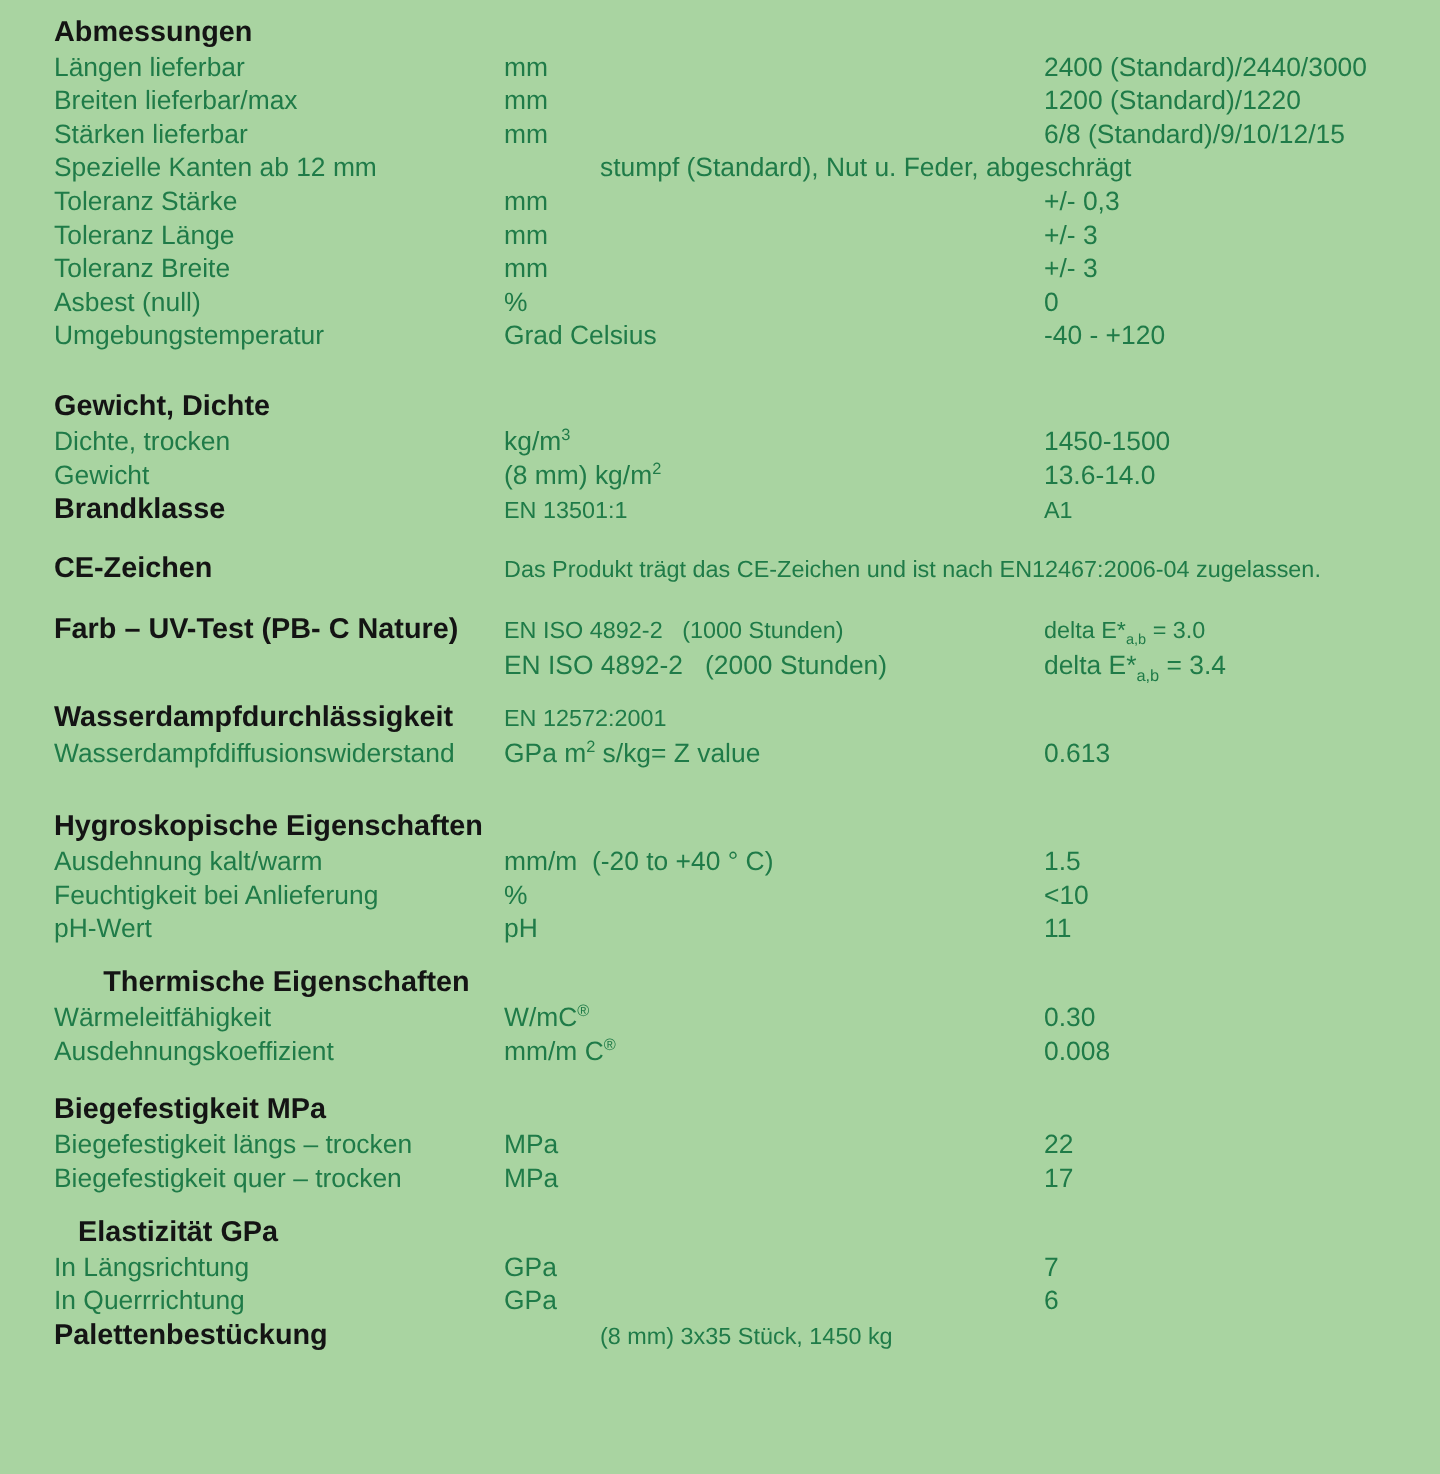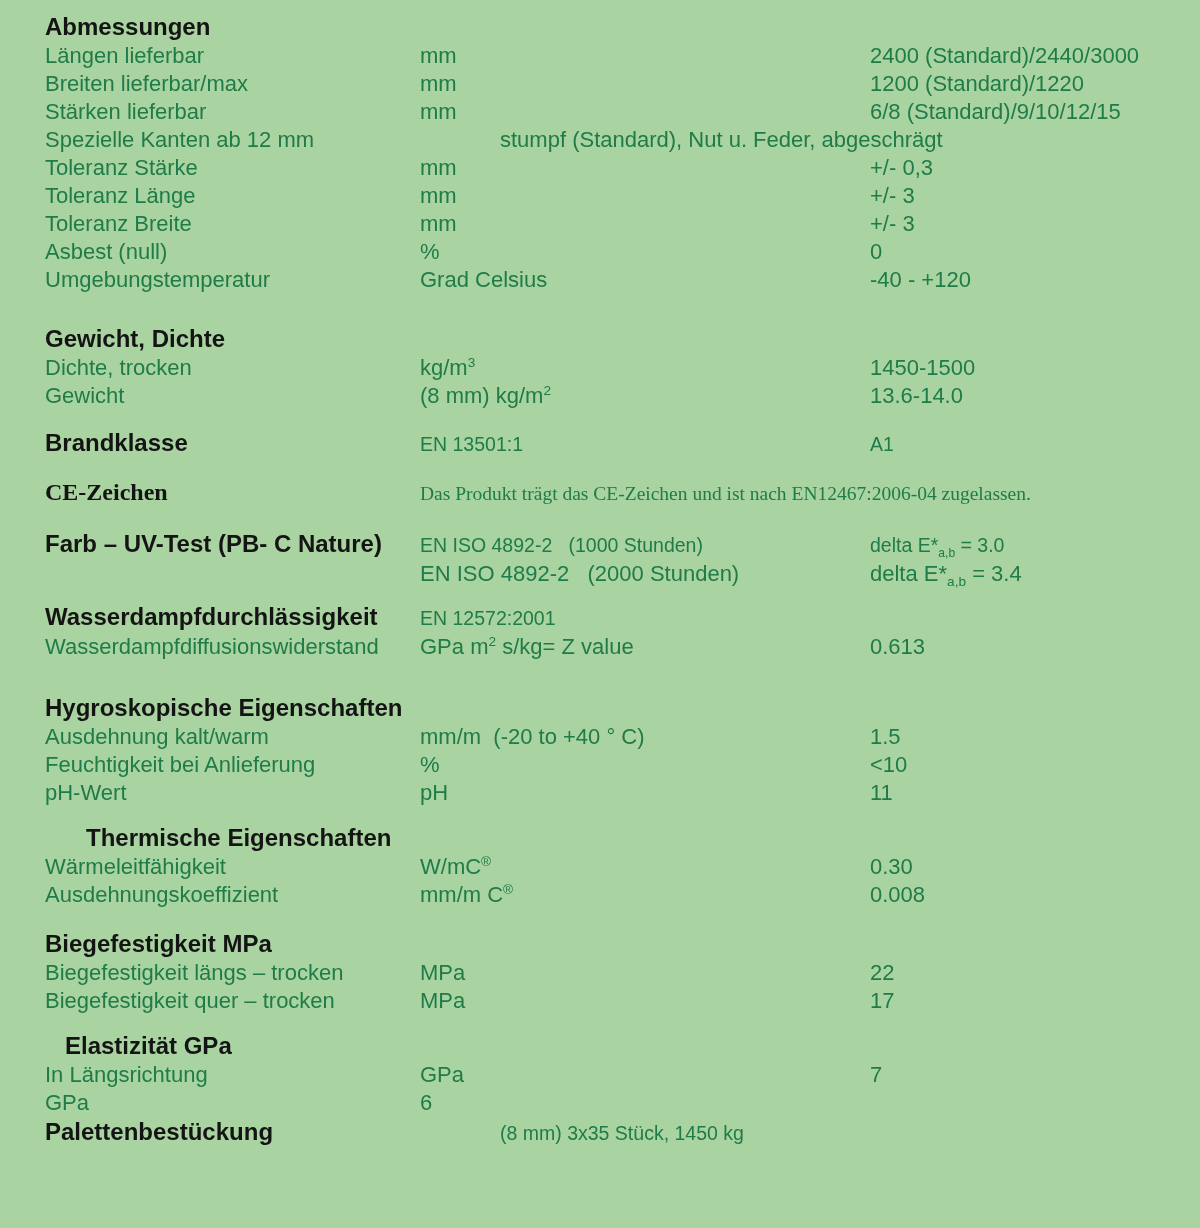--- a/index.html
+++ b/index.html
@@ -34,22 +34,22 @@
     grid-template-columns: 375px 450px 1fr;
     align-items: baseline;
     line-height: 30px;
     font-size: 19.5px;
   }
   .label, .unit, .value { white-space: pre-wrap; }
   .wide-cell { grid-column: 2 / 4; padding-left: 80px; white-space: pre-wrap; }
   sup { font-size: 0.62em; vertical-align: super; line-height: 0; }
   sub { font-size: 0.62em; vertical-align: sub; line-height: 0; }
   .mt-gewicht    { margin-top: 30px; }
-  .mt-brand      { margin-top: 18px; }
-  .mt-ce         { margin-top: 18px; font-family: Liberation Serif, serif; }
+  .mt-brand      { }
+  .mt-ce         { margin-top: 18px; }
   .mt-farb       { margin-top: 20px; }
   .mt-wasser     { margin-top: 14px; }
   .mt-hygro      { margin-top: 32px; }
   .mt-therm      { margin-top: 16px; margin-left: 41px; }
   .mt-biege      { margin-top: 20px; }
   .mt-elast      { margin-top: 16px; margin-left: 20px; }
   .mt-paletten   { }
 </style>
 </head>
 <body>
@@ -188,20 +188,21 @@
     <span class="value">17</span>
   </div>
 
   <div class="section-title mt-elast">Elastizität GPa</div>
   <div class="row">
     <span class="label">In Längsrichtung</span>
     <span class="unit">GPa</span>
     <span class="value">7</span>
   </div>
   <div class="row">
+    <span class="label">In Querrrichtung</span>
     <span class="unit">GPa</span>
     <span class="value">6</span>
   </div>
 
   <div class="heading-row mt-paletten" style="grid-template-columns: 375px 1fr;">
     <span class="section-title">Palettenbestückung</span>
     <span class="unit" style="padding-left: 80px;">(8 mm) 3x35 Stück, 1450 kg</span>
   </div>
 
 </div>

